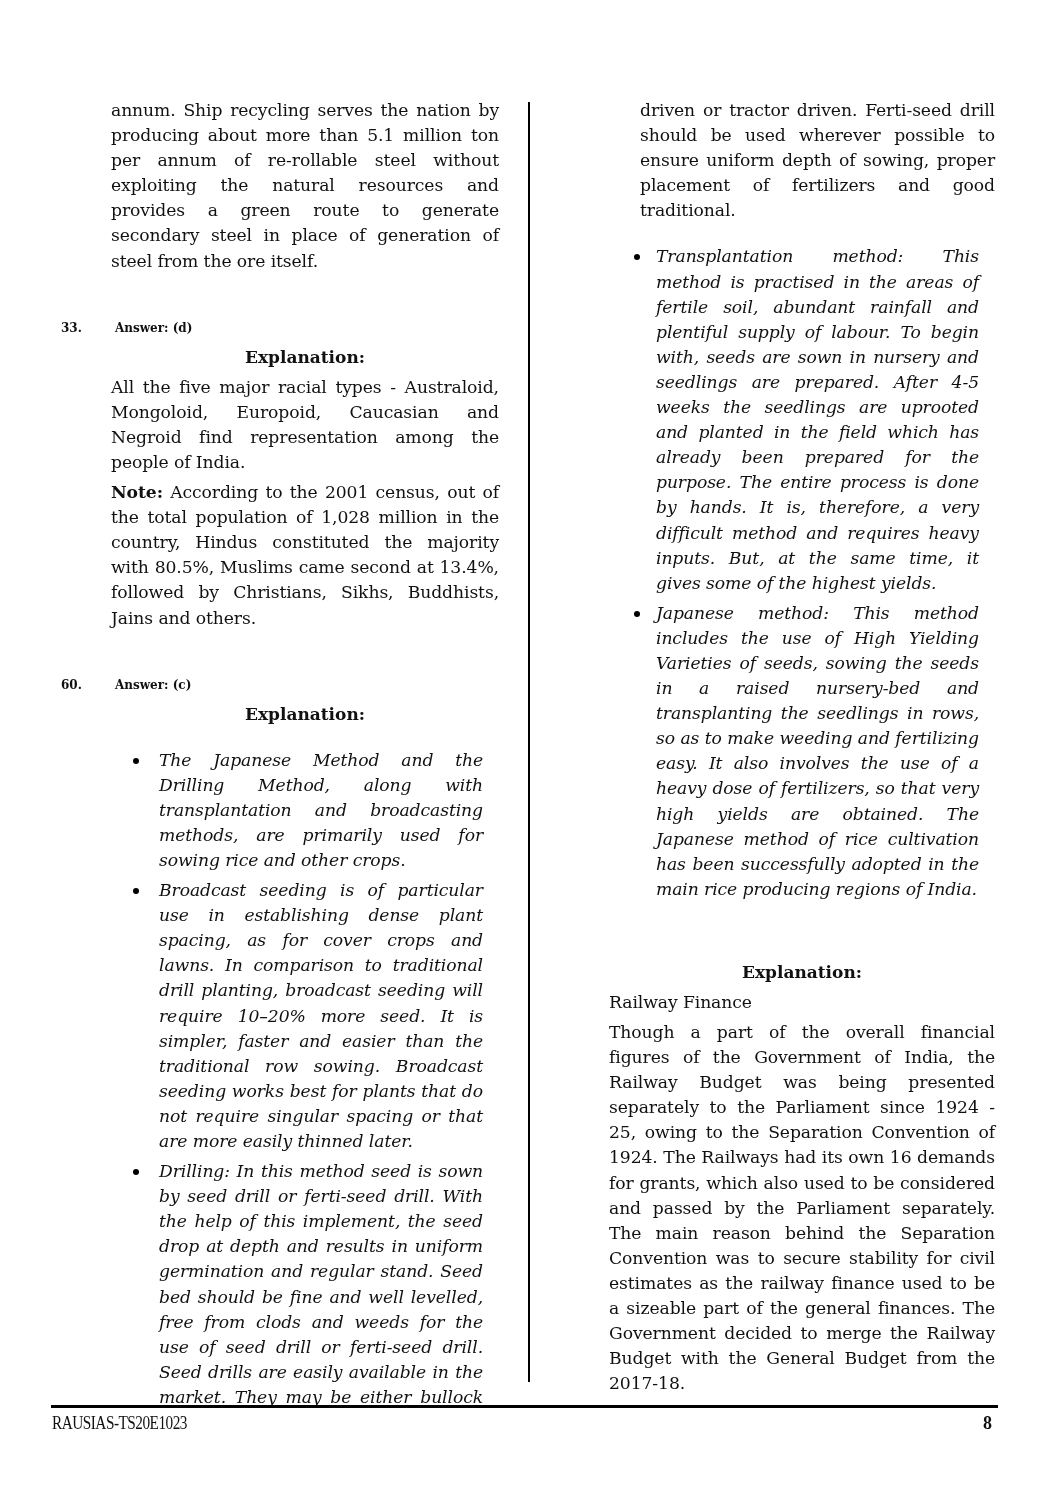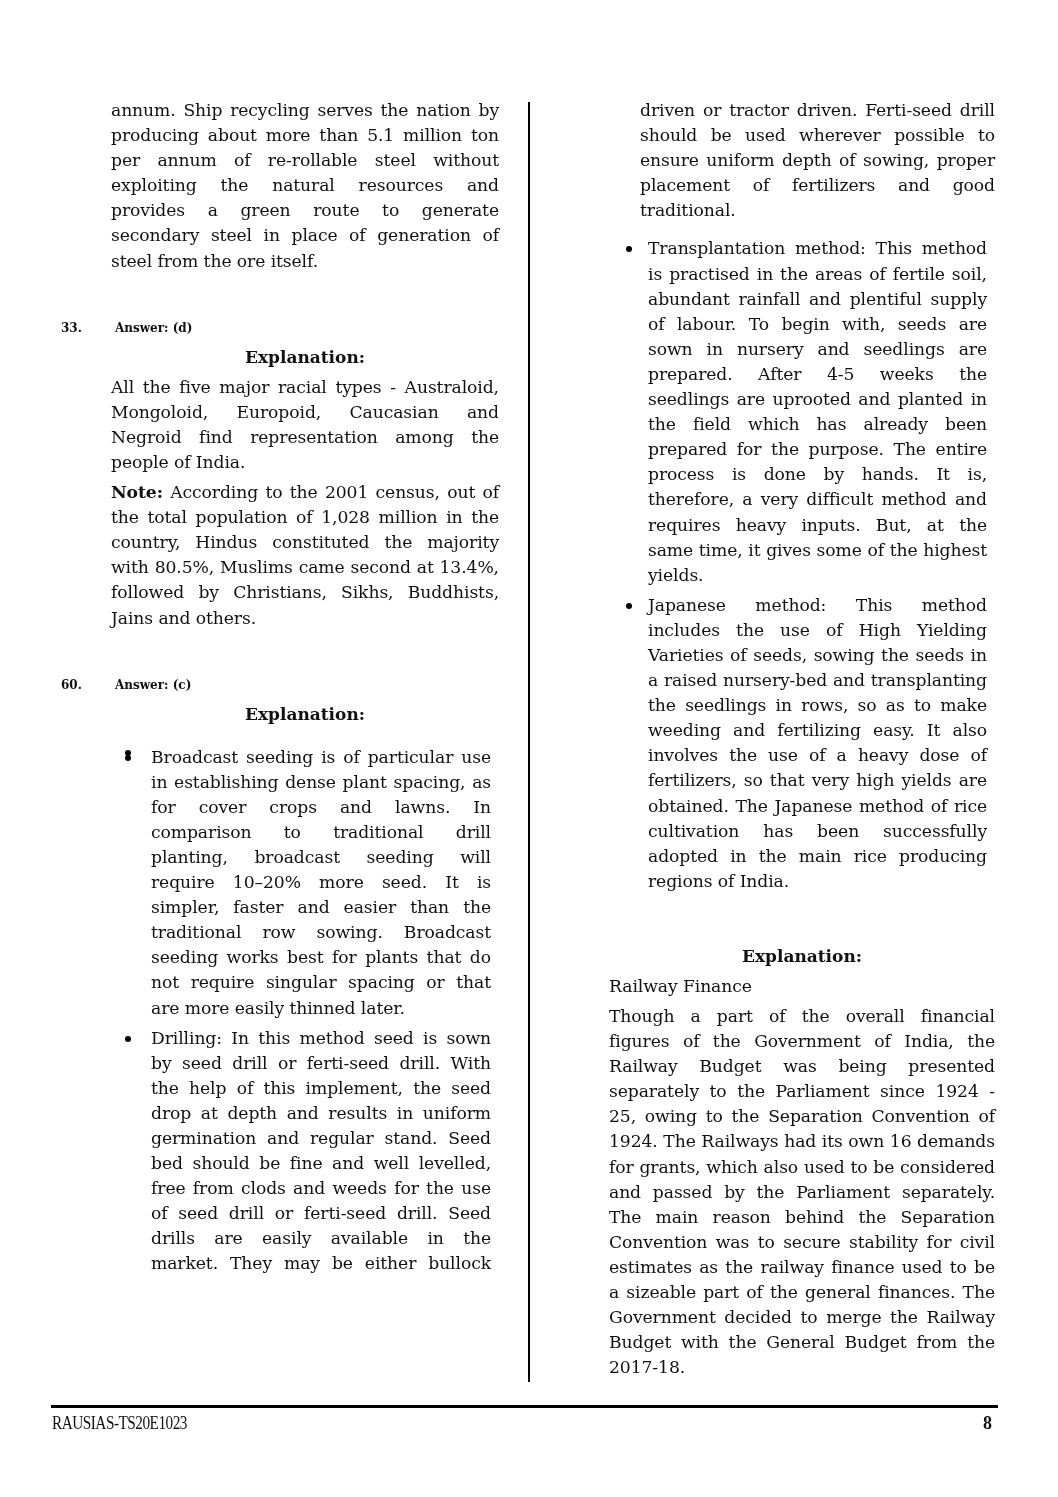--- a/index.html
+++ b/index.html
@@ -9,21 +9,21 @@
   .col-left { left: 57px; width: 442px; }
   .col-right { left: 557px; width: 438px; }
   .divider { position: absolute; left: 528px; top: 102px; width: 2px; height: 1280px; background: #000; }
   .para { font-size: 17.2px; line-height: 25.1px; text-align: justify; margin: 0; letter-spacing: -0.1px; }
   .indent { margin-left: 54px; }
   .last-just { text-align-last: justify; }
   .qhead { display: flex; font-weight: bold; font-size: 12px; line-height: 25px; margin: 4px; }
   .qnum { width: 54px; flex: none; }
   .bold { font-weight: bold; }
   .explain { font-weight: bold; font-size: 17px; line-height: 25px; margin: 4px 0 0 54px; text-align: center; }
-  ul.bullets { list-style: none; margin: 8px; padding: 0; }
+  ul.bullets { list-style: none; margin: 16px; padding: 0; font-style: italic; }
   ul.bullets li { position: relative; padding-left: 86px; }
   ul.bullets li .dot { position: absolute; left: 60px; top: 10px; width: 6px; height: 6px; border-radius: 50%; background: #000; }
   .col-right ul.bullets li { padding-left: 83px; }
   .col-right ul.bullets li .dot { left: 61px; }
   .gap-sm { height: 5px; }
   .gap-lg { height: 38px; }
   .footer-rule { position: absolute; left: 51px; top: 1405px; width: 947px; height: 3px; background: #000; }
   .footer-code { position: absolute; left: 52px; top: 1413px; font-family: "Liberation Serif", serif; font-size: 18px; letter-spacing: -0.6px; transform: scaleX(0.85); transform-origin: left; }
   .footer-page { position: absolute; left: 983px; top: 1413px; font-family: "Liberation Serif", serif; font-size: 18px; font-weight: bold; }
 </style>
@@ -54,20 +54,21 @@
   <section>
     <div class="qhead">
       <span class="qnum">60.</span>
       <span>Answer: (c)</span>
     </div>
     <div class="explain">Explanation:</div>
     <div class="gap-sm"></div>
     <ul class="bullets">
       <li>
         <span class="dot"></span>
+        <p class="para">The Japanese Method and the Drilling Method, along with transplantation and broadcasting methods, are primarily used for sowing rice and other crops.</p>
         <div class="gap-sm"></div>
       </li>
       <li>
         <span class="dot"></span>
         <p class="para">Broadcast seeding is of particular use in establishing dense plant spacing, as for cover crops and lawns. In comparison to traditional drill planting, broadcast seeding will require 10–20% more seed. It is simpler, faster and easier than the traditional row sowing. Broadcast seeding works best for plants that do not require singular spacing or that are more easily thinned later.</p>
         <div class="gap-sm"></div>
       </li>
       <li>
         <span class="dot"></span>
         <p class="para last-just">Drilling: In this method seed is sown by seed drill or ferti-seed drill. With the help of this implement, the seed drop at depth and results in uniform germination and regular stand. Seed bed should be fine and well levelled, free from clods and weeds for the use of seed drill or ferti-seed drill. Seed drills are easily available in the market. They may be either bullock</p>

